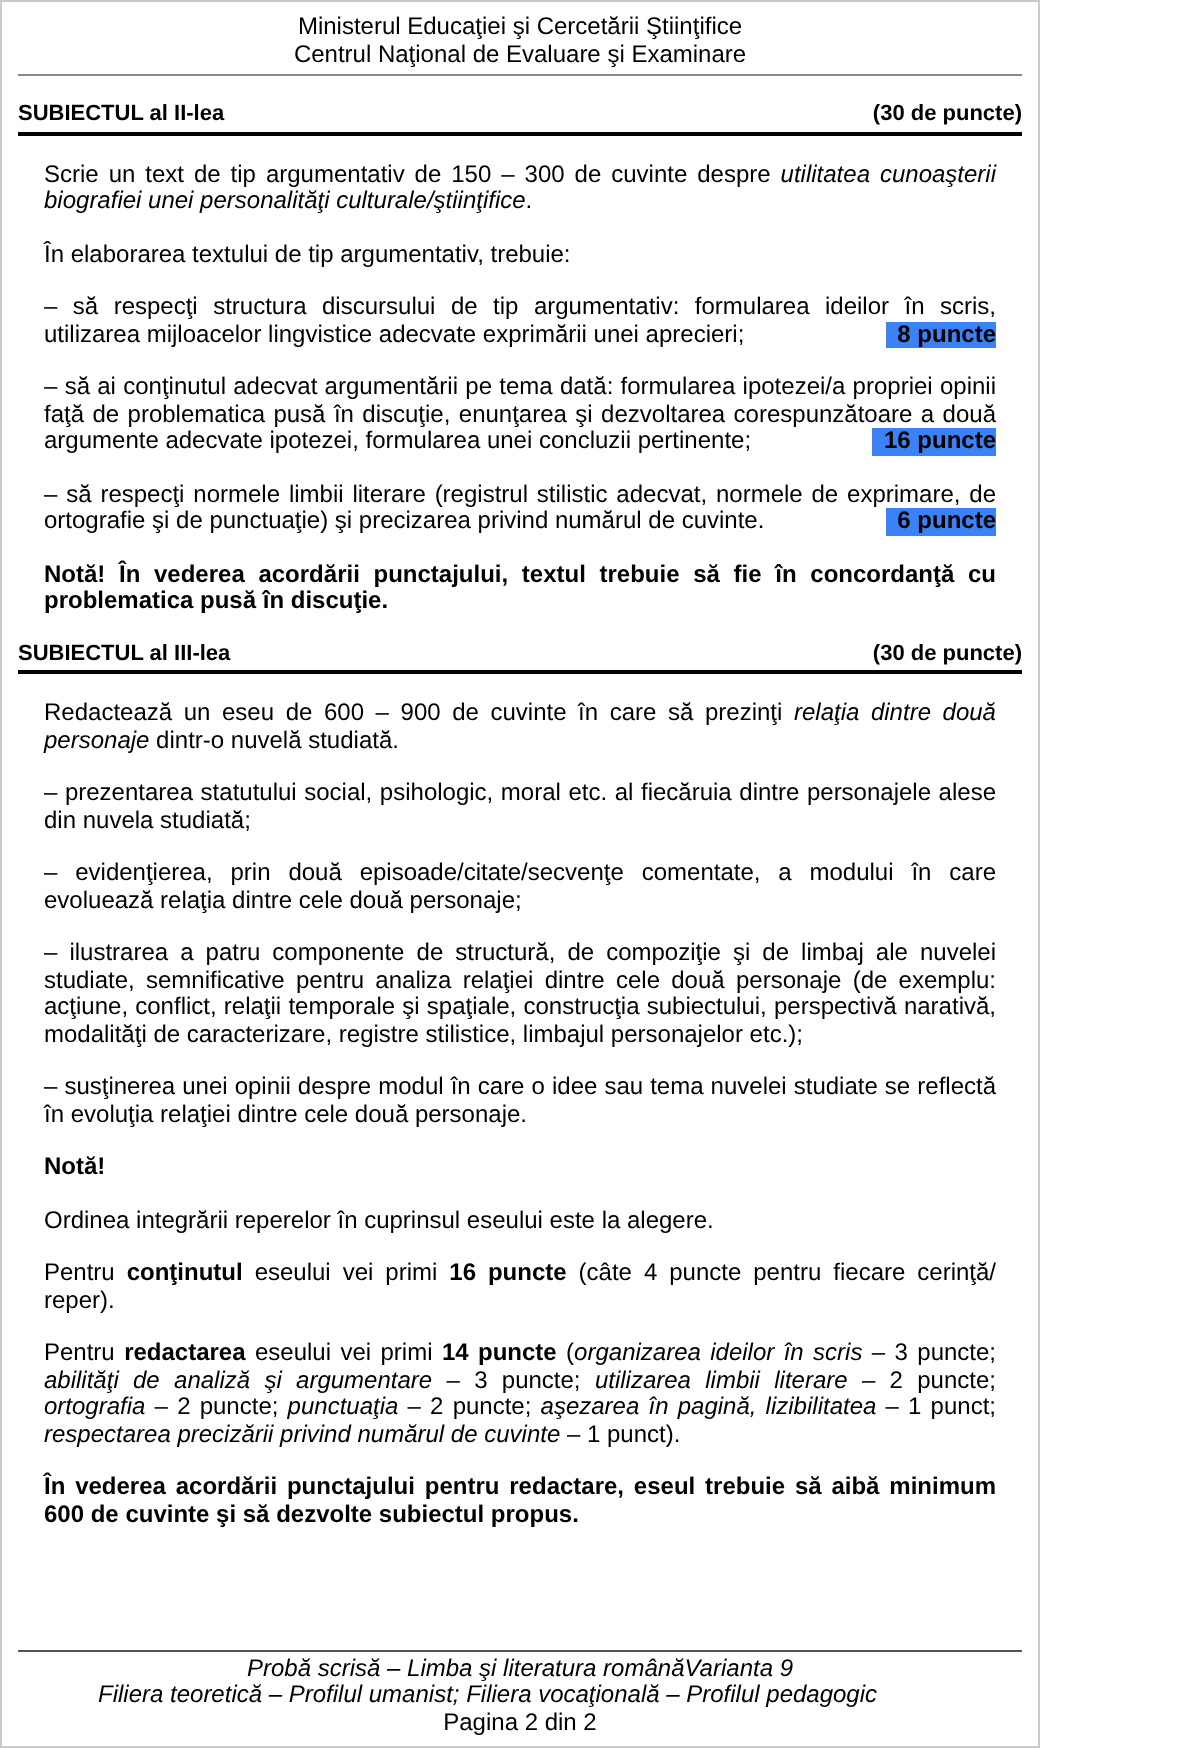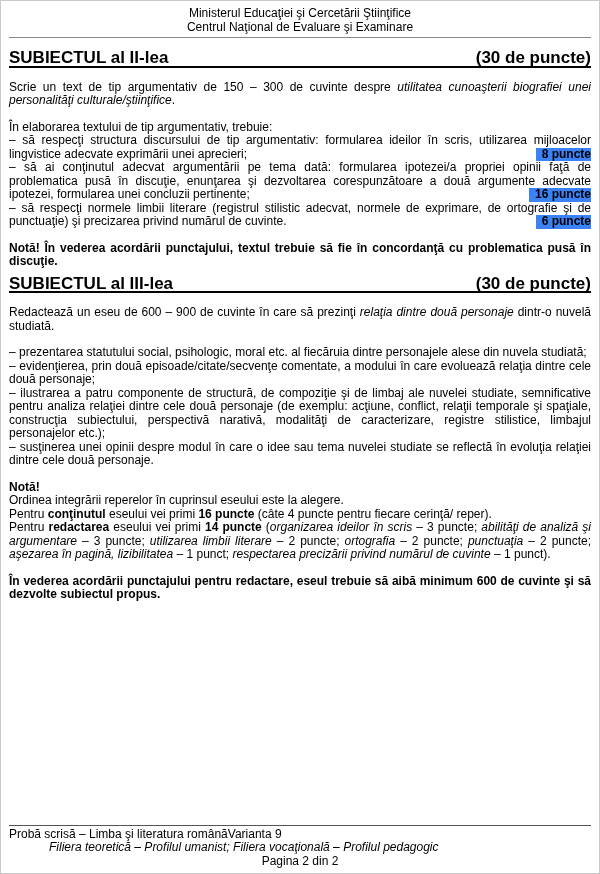--- a/index.html
+++ b/index.html
@@ -2,21 +2,21 @@
 <html><head>
 <meta charset="utf-8">
 <style>
   html, body {
     margin: 0;
     padding: 0;
     background: #ffffff;
   }
   .page {
     position: relative;
-    width: 600px;
+    width: 520px;
     height: 874px;
     box-sizing: border-box;
     background: #ffffff;
     color: #000000;
     font-family: "Liberation Sans", "DejaVu Sans", sans-serif;
     font-size: 12px;
     line-height: 13.5px;
     border: 1px solid #c9c9c9;
     overflow: hidden;
   }
@@ -29,27 +29,27 @@
   .header-rule {
     border: none;
     border-top: 1px solid #8a8a8a;
     margin: 3px 0 0 0;
   }
   .section-heading {
     display: flex;
     justify-content: space-between;
     align-items: baseline;
     font-weight: bold;
-    font-size: 17px;
+    font-size: 11px;
     border-bottom: 2px solid #000000;
     padding-bottom: 1px;
     margin-top: 13px;
   }
   .para {
-    margin: 0;
+    margin: 13px;
     text-align: justify;
   }
   .mt { margin-top: 13px; }
   .mt-lg { margin-top: 8px; }
   .req {
     position: relative;
   }
   .pts {
     position: absolute;
     right: 0;
@@ -70,21 +70,22 @@
     right: 8px;
     bottom: 5px;
   }
   .footer-rule {
     border: none;
     border-top: 1px solid #555555;
     margin: 0 0 2px 0;
   }
   .footer-line1 {
     display: flex;
-    justify-content: flex-start;
+    justify-content: center;
+    font-style: italic;
   }
   .footer-line2 {
     font-style: italic;
     margin-left: 40px;
   }
   .footer-line3 {
     text-align: center;
   }
 </style>
 </head>

